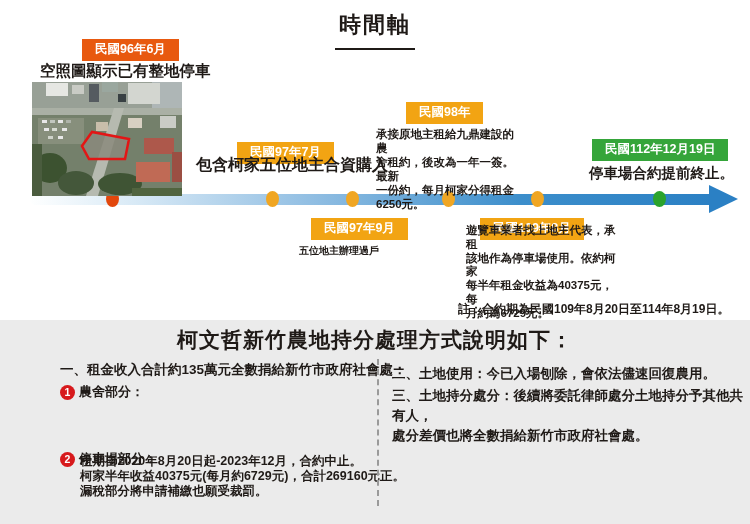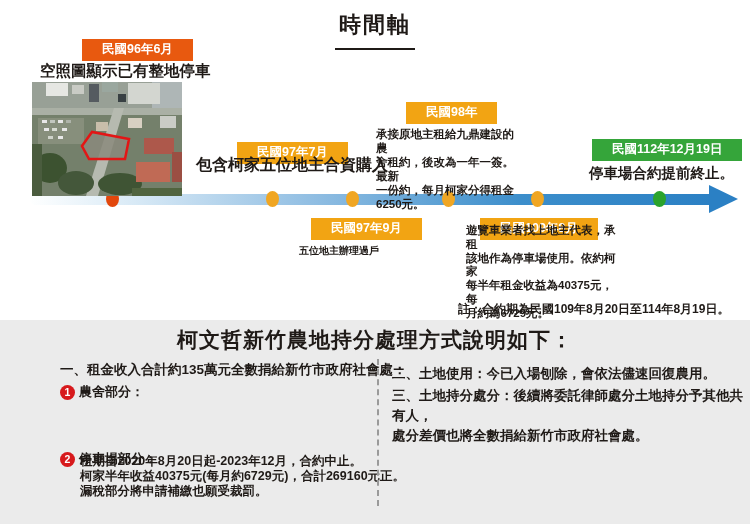--- a/index.html
+++ b/index.html
@@ -6,21 +6,21 @@
   body{font-family:"Liberation Sans","DejaVu Sans",sans-serif;background:#fff;}
   #stage{position:relative;width:750px;height:524px;background:#ffffff;overflow:hidden;color:#1f1a17;}
 
   
   .main-title{position:absolute;top:10px;left:0;width:750px;text-align:center;}
   .main-title span{display:inline-block;font-size:22px;font-weight:700;letter-spacing:2px;
     border-bottom:2px solid #1f1a17;padding:0 4px 8px;}
 
   
   .badge{position:absolute;color:#fff;font-weight:700;font-size:12.5px;line-height:1;
-    padding:4px 20px 5px;white-space:nowrap;}
+    padding:4px 13px 5px;white-space:nowrap;}
   .badge.red{background:#e8590f;}
   .badge.orange{background:#f2a413;}
   .badge.green{background:#35a53a;}
 
   
   .evt-label{position:absolute;font-weight:700;color:#1f1a17;white-space:nowrap;}
   .evt-para{position:absolute;font-weight:700;color:#1f1a17;white-space:pre-line;
     font-size:11.5px;line-height:14px;}
   .contract-note{position:absolute;font-weight:700;font-size:12px;color:#1f1a17;white-space:nowrap;}
 

